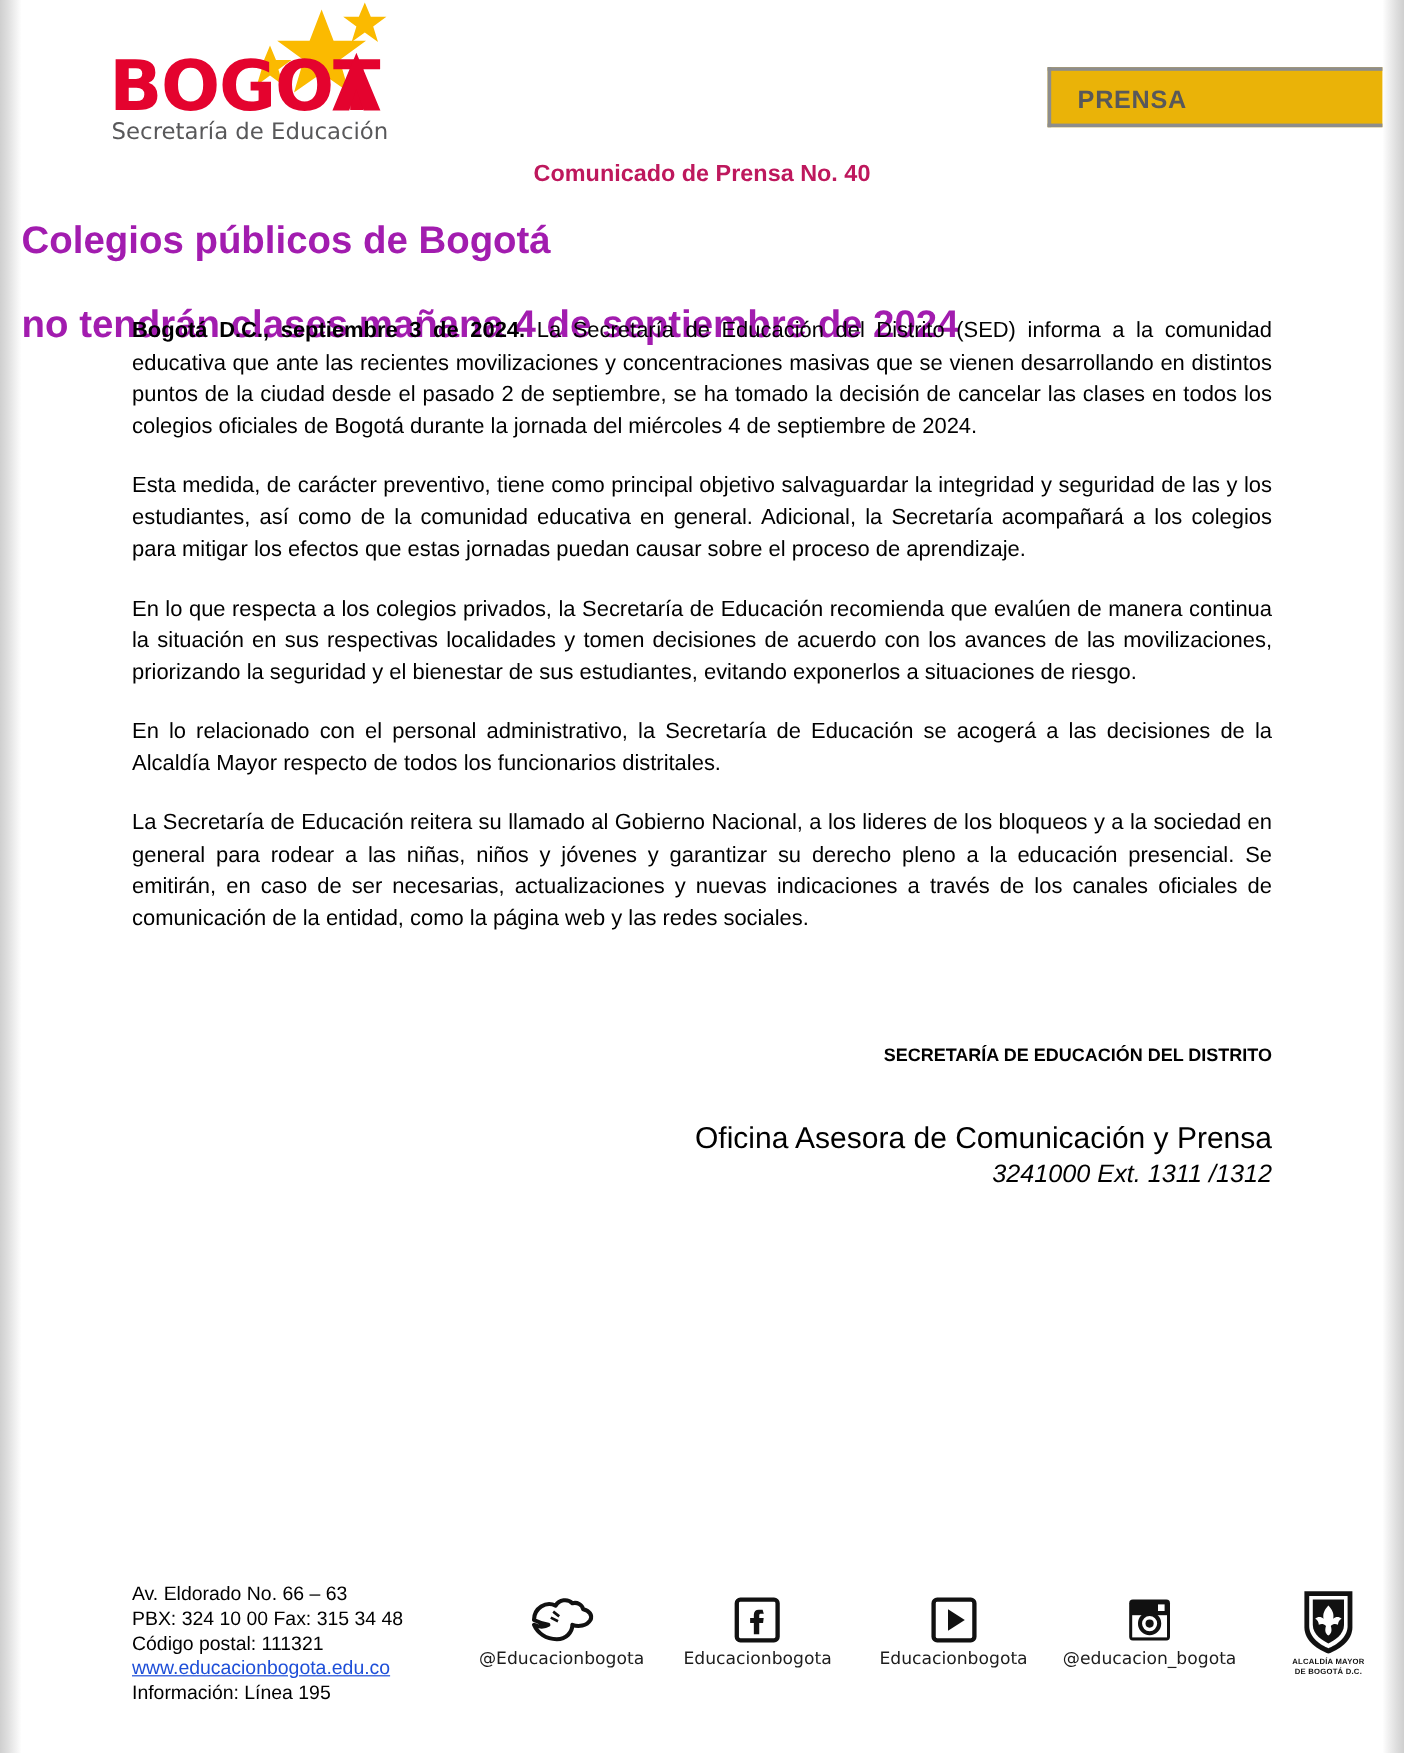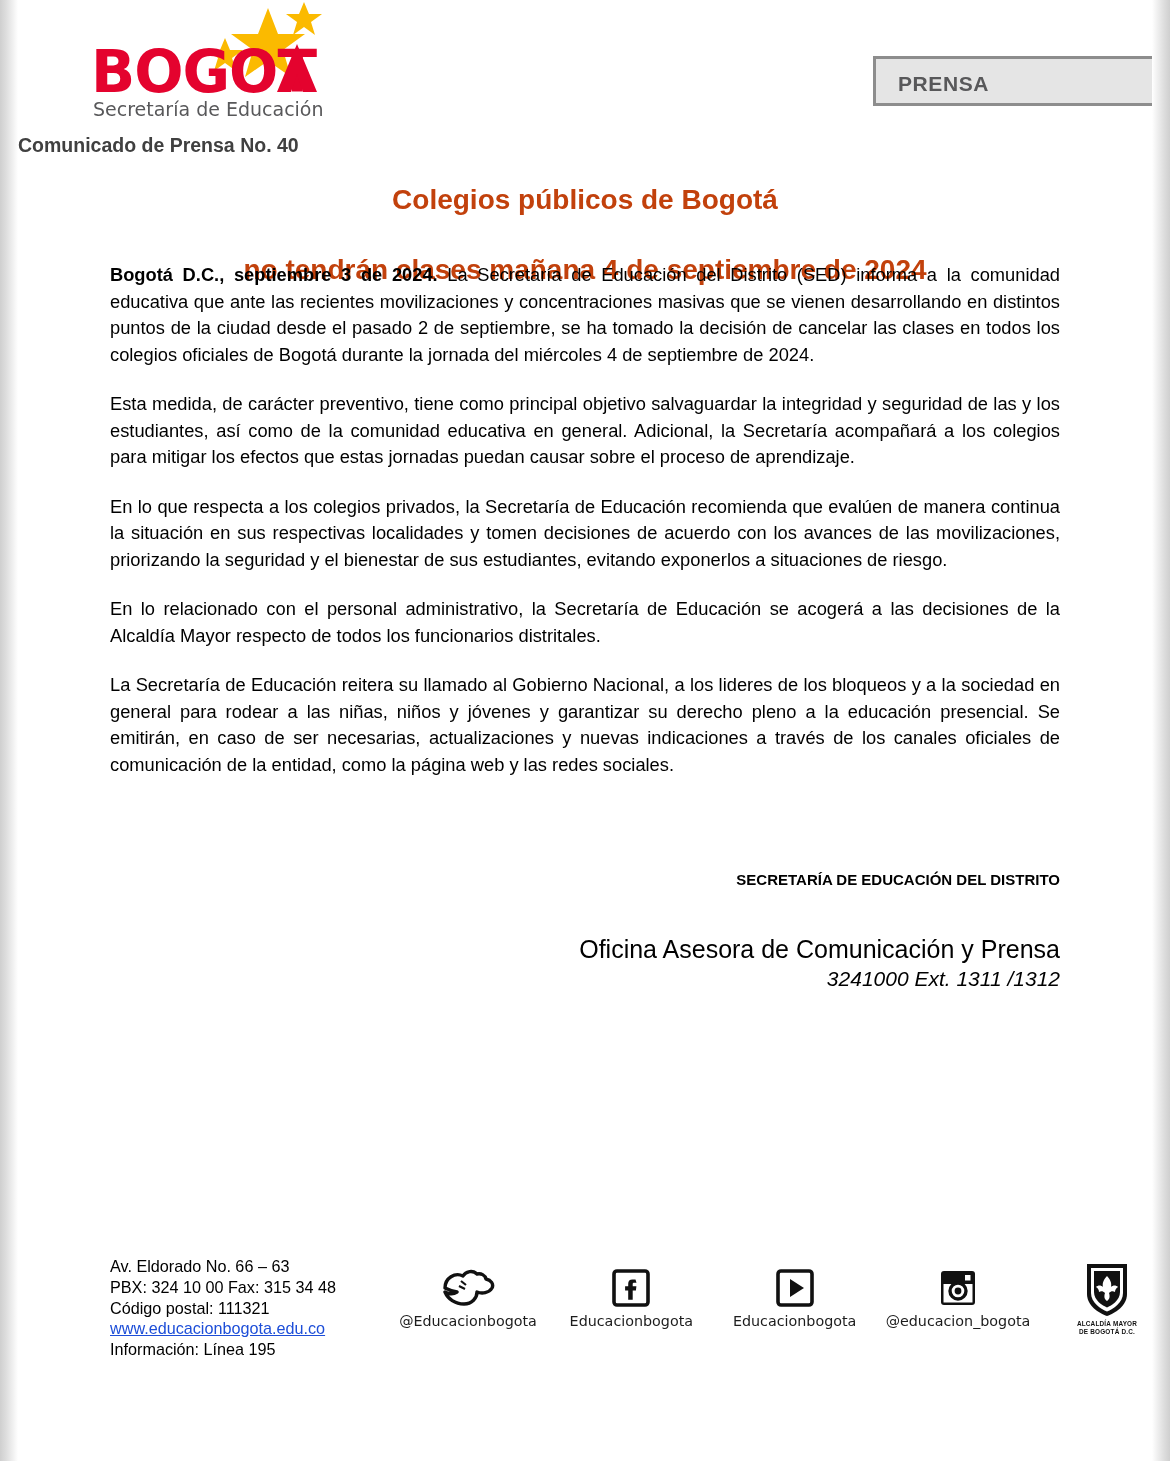--- a/index.html
+++ b/index.html
@@ -59,53 +59,53 @@
   .prensa-box {
     position: absolute;
     left: 855px;
     top: 56px;
     width: 279px;
     height: 50px;
     border-top: 3px solid #8d8d8d;
     border-bottom: 3px solid #8d8d8d;
     border-left: 3px solid #8d8d8d;
     border-right: none;
-    background: #e5e5e5;
+    background: #eab308;
   }
   .prensa-label {
     position: absolute;
     left: 22px;
     top: 13px;
     font-size: 21px;
     font-weight: bold;
     color: #58585a;
     letter-spacing: 0.6px;
     font-family: "Liberation Sans", sans-serif;
   }
 
   
   .comunicado {
     position: absolute;
     left: 0; top: 134px;
     width: 1134px;
-    text-align: left;
+    text-align: center;
     font-size: 19.5px;
     font-weight: bold;
-    color: #404040;
+    color: #be185d;
     font-family: "Liberation Sans", sans-serif;
   }
   .headline {
     position: absolute;
     left: 0; top: 183px;
     width: 1134px;
-    text-align: center;
-    font-size: 28px;
+    text-align: left;
+    font-size: 32px;
     font-weight: bold;
     line-height: 34px;
-    color: #c2410c;
+    color: #a21caf;
     font-family: "Liberation Sans", sans-serif;
   }
   .headline .l2 { display: block; margin-top: 36px; }
 
   
   .body-wrap {
     position: absolute;
     left: 92px;
     top: 262px;
     width: 950px;
@@ -131,21 +131,21 @@
     color: #000;
   }
   .sig-line1 { font-size: 15px; font-weight: bold; line-height: 28px; }
   .sig-line2 { font-size: 25px; line-height: 29px; margin-top: 41px; }
   .sig-line3 { font-size: 21px; line-height: 29px; font-style: italic; }
 
   
   .footer {
     position: absolute;
     left: 0;
-    top: 1248px;
+    top: 1310px;
     width: 1134px;
     height: 150px;
   }
   .addr {
     position: absolute;
     left: 92px;
     top: 8px;
     font-size: 16.2px;
     line-height: 20.8px;
     color: #000;

